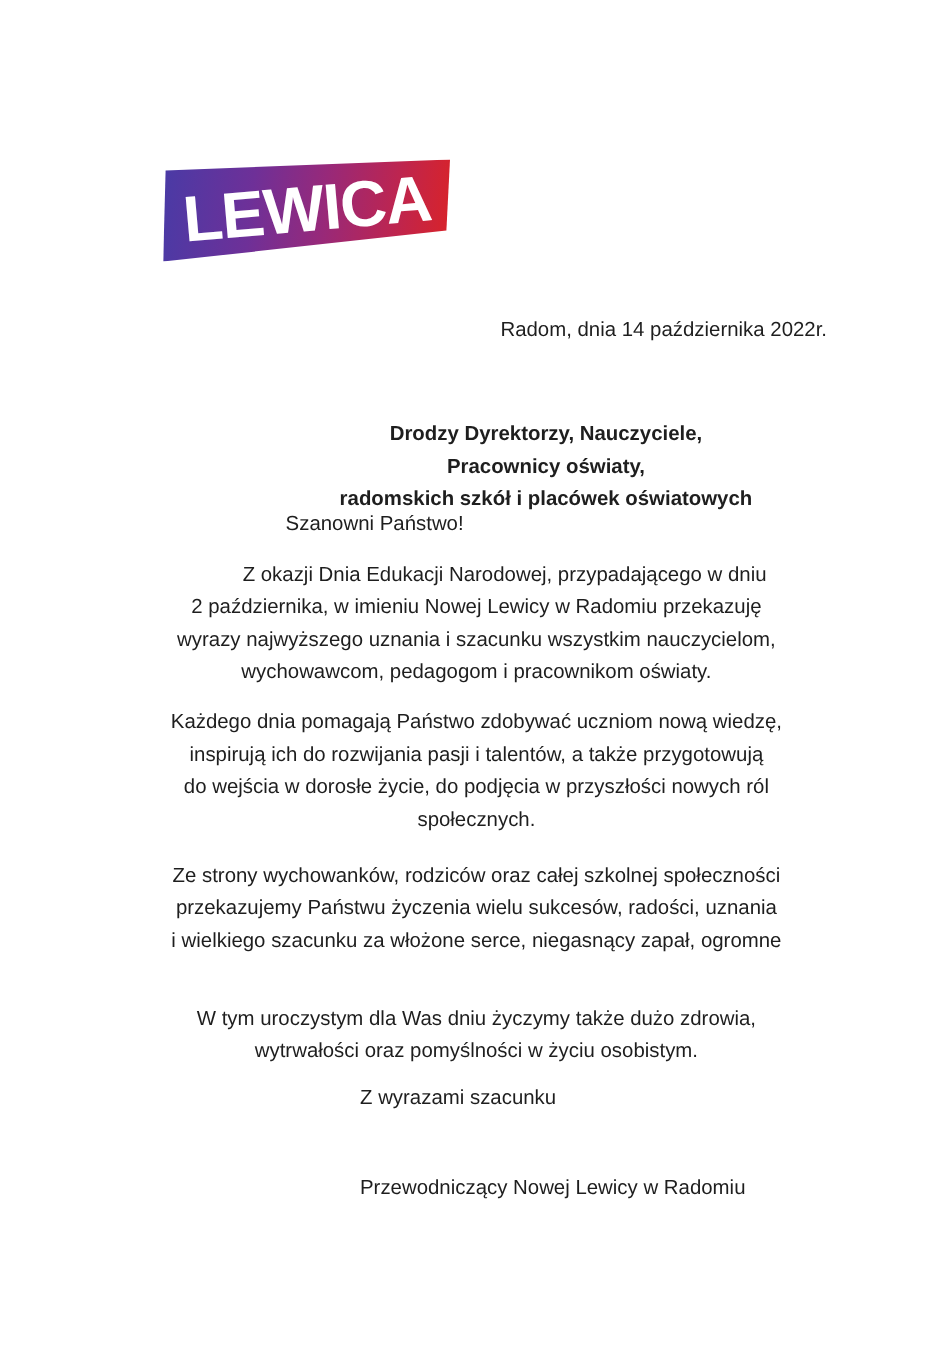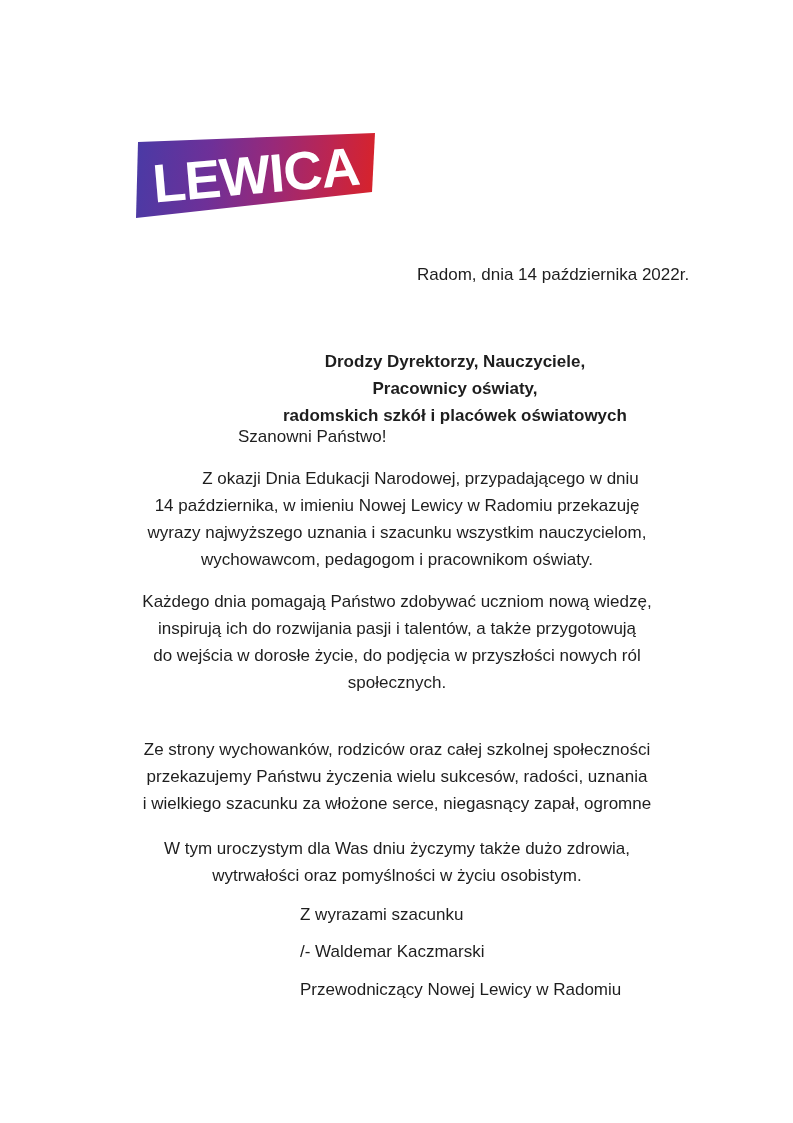--- a/index.html
+++ b/index.html
@@ -52,21 +52,21 @@
   .date-line   { left: 417px; top: 261px; }
 
   .recipients  { left: 283px; top: 300px; font-weight: bold; margin-top: 48px; }
 
   .salutation  { left: 238px; top: 423px; }
 
   .para        { left: 92px; width: 610px; }
   .para-1      { top: 465px; }
   .para-1 .line-0 { padding-left: 47px; }
   .para-2      { top: 588px; }
-  .para-3      { top: 736px; }
+  .para-3      { top: 716px; }
   .para-4      { top: 835px; }
 
   .closing-line {
     position: absolute;
     left: 300px;
     width: 410px;
     white-space: nowrap;
   }
   .closing-0 { top: 901px; }
   .closing-1 { top: 938px; }
@@ -86,21 +86,21 @@
   <div class="abs recipients">
     <div>Drodzy Dyrektorzy, Nauczyciele,</div>
     <div>Pracownicy oświaty,</div>
     <div>radomskich szkół i placówek oświatowych</div>
   </div>
 
   <div class="abs salutation">Szanowni Państwo!</div>
 
   <div class="abs para para-1">
     <div class="line-0">Z okazji Dnia Edukacji Narodowej, przypadającego w dniu</div>
-    <div>14 października, w imieniu Nowej Lewicy w Radomiu przekazuję</div>
+    <div>2 października, w imieniu Nowej Lewicy w Radomiu przekazuję</div>
     <div>wyrazy najwyższego uznania i szacunku wszystkim nauczycielom,</div>
     <div>wychowawcom, pedagogom i pracownikom oświaty.</div>
   </div>
 
   <div class="abs para para-2">
     <div>Każdego dnia pomagają Państwo zdobywać uczniom nową wiedzę,</div>
     <div>inspirują ich do rozwijania pasji i talentów, a także przygotowują</div>
     <div>do wejścia w dorosłe życie, do podjęcia w przyszłości nowych ról</div>
     <div>społecznych.</div>
   </div>
@@ -110,16 +110,15 @@
     <div>przekazujemy Państwu życzenia wielu sukcesów, radości, uznania</div>
     <div>i wielkiego szacunku za włożone serce, niegasnący zapał, ogromne</div>
   </div>
 
   <div class="abs para para-4">
     <div>W tym uroczystym dla Was dniu życzymy także dużo zdrowia,</div>
     <div>wytrwałości oraz pomyślności w życiu osobistym.</div>
   </div>
 
   <div class="closing-line closing-0">Z wyrazami szacunku</div>
-  <div class="closing-line closing-1">/- Waldemar Kaczmarski</div>
   <div class="closing-line closing-2">Przewodniczący Nowej Lewicy w Radomiu</div>
 
 </div>
 
 </body></html>

